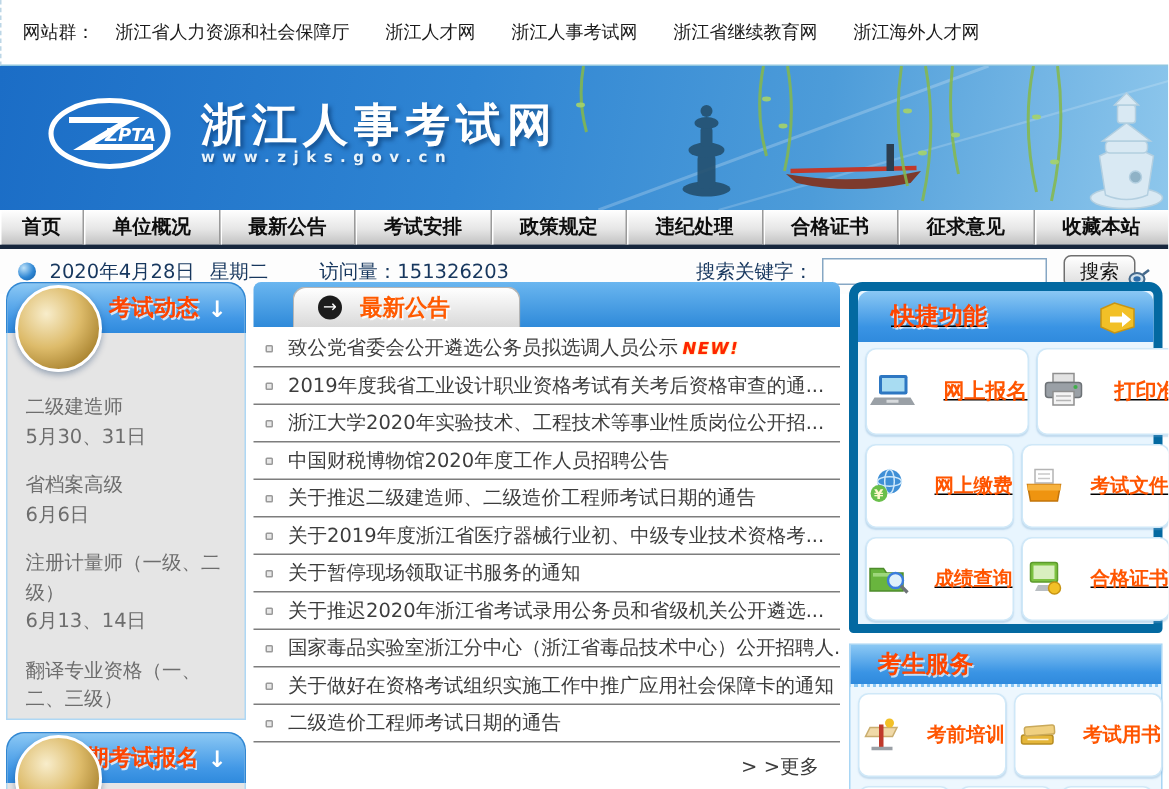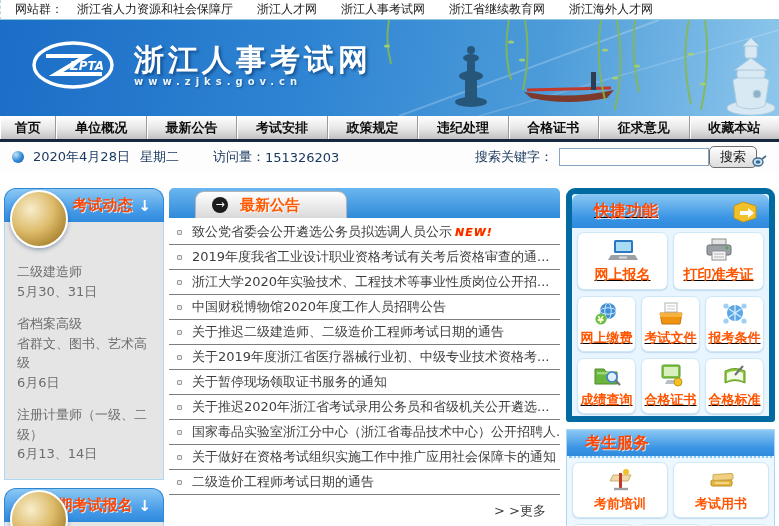--- a/index.html
+++ b/index.html
@@ -1,21 +1,21 @@
 <!DOCTYPE html>
 <html><head>
 <meta charset="utf-8">
 <style>
   * { margin:0; padding:0; box-sizing:border-box; }
   html,body { width:779px; height:526px; overflow:hidden; background:#fff;
     font-family:"DejaVu Sans","Liberation Sans",sans-serif; }
   .page { position:relative; width:779px; height:526px; overflow:hidden; background:#fff; }
 
   
-  .topbar { height:20px; display:flex; align-items:center; padding:0 14px;
+  .topbar { height:44px; display:flex; align-items:center; padding:0 14px;
     font-size:12px; color:#1a1a1a; background:#fff; border-bottom:1px solid #8fc6e0;
     border-left:1px dashed #bcd6e6; }
   .topbar .grp-label { margin-right:14px; }
   .topbar .grp-link { margin-right:24px; cursor:pointer; }
 
   
   .banner { position:relative; height:96px; overflow:hidden;
     background:linear-gradient(100deg,#1b6dc6 0%,#2f85d3 40%,#4d9cd9 70%,#8ec7ec 100%); }
   .banner-art { position:absolute; right:0; top:0; height:96px; }
   .logo-row { position:absolute; left:30px; top:18px; display:flex; align-items:center; }
@@ -36,21 +36,21 @@
   
   .infobar { height:30px; display:flex; align-items:center; padding:0 12px;
     font-size:13px; color:#17375e; background:#fdfdfd; }
   .dot-icon { width:12px; height:12px; border-radius:50%; margin-right:9px;
     background:radial-gradient(circle at 32% 30%,#bfe3fa,#2f87d4 55%,#0f5aa0); }
   .visits { margin-left:34px; }
   .search-zone { margin-left:auto; display:flex; align-items:center; }
   .search-label { margin-right:6px; }
   .search-input { width:150px; height:18px; border:1px solid #86a7c4; background:#fff;
     font-size:12px; padding:0 4px; }
-  .search-btn { margin-left:0; height:22px; padding:0 10px; font-size:13px; color:#111;
+  .search-btn { margin-left:11px; height:22px; padding:0 10px; font-size:13px; color:#111;
     border:1px solid #6f6f6f; border-radius:5px; background:linear-gradient(#ffffff,#dcdcdc);
     cursor:pointer; font-family:inherit; }
   .search-deco { margin-left:-6px; margin-top:8px; }
 
   
   .left-col  { position:absolute; left:4px;   top:188px; width:160px; }
   .main-col  { position:absolute; left:169px; top:188px; width:391px; }
   .right-col { position:absolute; left:566px; top:188px; width:209px; }
 
   
@@ -99,22 +99,22 @@
     margin-bottom:7px;text-decoration:underline; }
   .panel-header { height:34px; display:flex; align-items:center; padding:0 10px 0 22px;
     border-radius:8px 8px 0 0; background:linear-gradient(#8bc8f4,#3a94e4 70%,#2f8add); }
   .panel-header.svc { height:28px; border-radius:0; border-bottom:2px dotted #e8f5fe;
     padding-left:18px; }
   .panel-title { color:#ff4500; font-weight:bold; font-size:16px;
     text-shadow:1px 1px 0 rgba(255,255,255,.7); }
   .panel-hicon { margin-left:auto; }
   .card-row { display:flex; gap:5px; padding:4px 5px 2px 5px; }
   .card { flex:1; background:#fff; border:1px solid #cfe8f8; border-radius:7px;
-    display:flex; flex-direction:column; align-items:center; justify-content:center;
-    gap:2px; height:56px; cursor:pointer; box-shadow:0 1px 1px rgba(120,170,210,.35); }
+    display:flex; flex-direction:row; align-items:center; justify-content:center;
+    gap:17px; height:56px; cursor:pointer; box-shadow:0 1px 1px rgba(120,170,210,.35); }
   .card.wide { height:58px; }
   .card-label { color:#ff5500; font-weight:bold; font-size:13px; white-space:nowrap; }
   .card.wide .card-label { font-size:14px; }
   .svc-panel { border:1px solid #a9d6f4; background:#edf7fe; }
 </style>
 </head>
 <body>
 
 <div class="page">
 
@@ -229,21 +229,20 @@
         <span class="side-title">考试动态</span>
         <span class="side-arrow">↓</span>
       </div>
       <div class="side-body tall">
         <div class="entry">
           <div>二级建造师</div>
           <div>5月30、31日</div>
         </div>
         <div class="entry">
           <div>省档案高级</div>
-          <div>省群文、图书、艺术高级</div>
           <div>6月6日</div>
         </div>
         <div class="entry">
           <div>注册计量师（一级、二级）</div>
           <div>6月13、14日</div>
         </div>
         <div class="entry">
           <div>翻译专业资格（一、二、三级）</div>
 
         </div>

